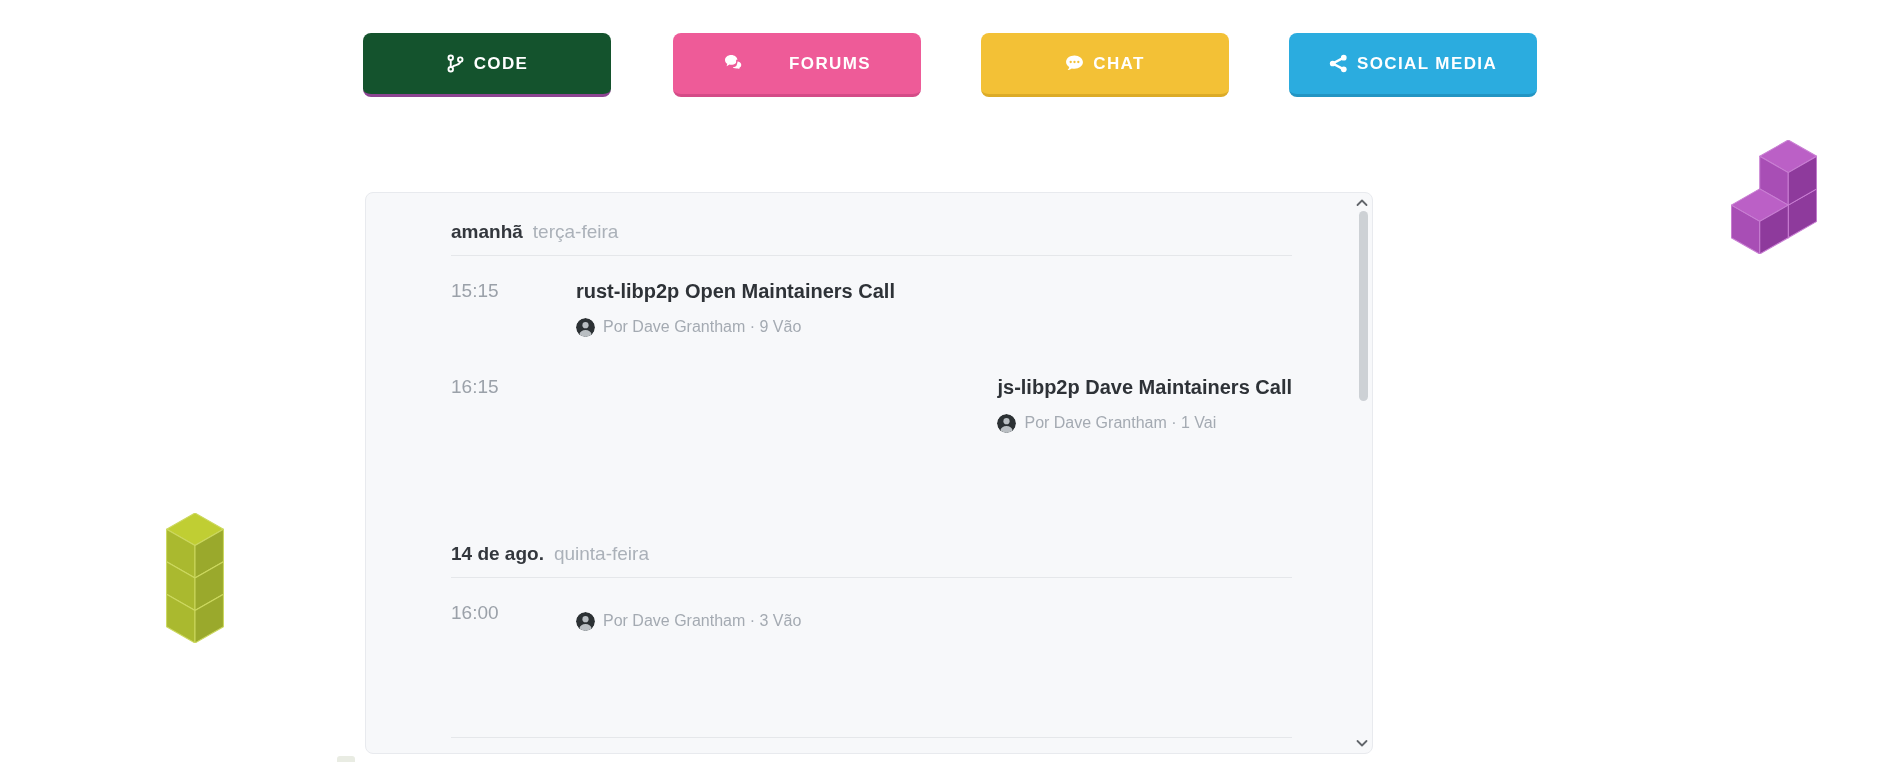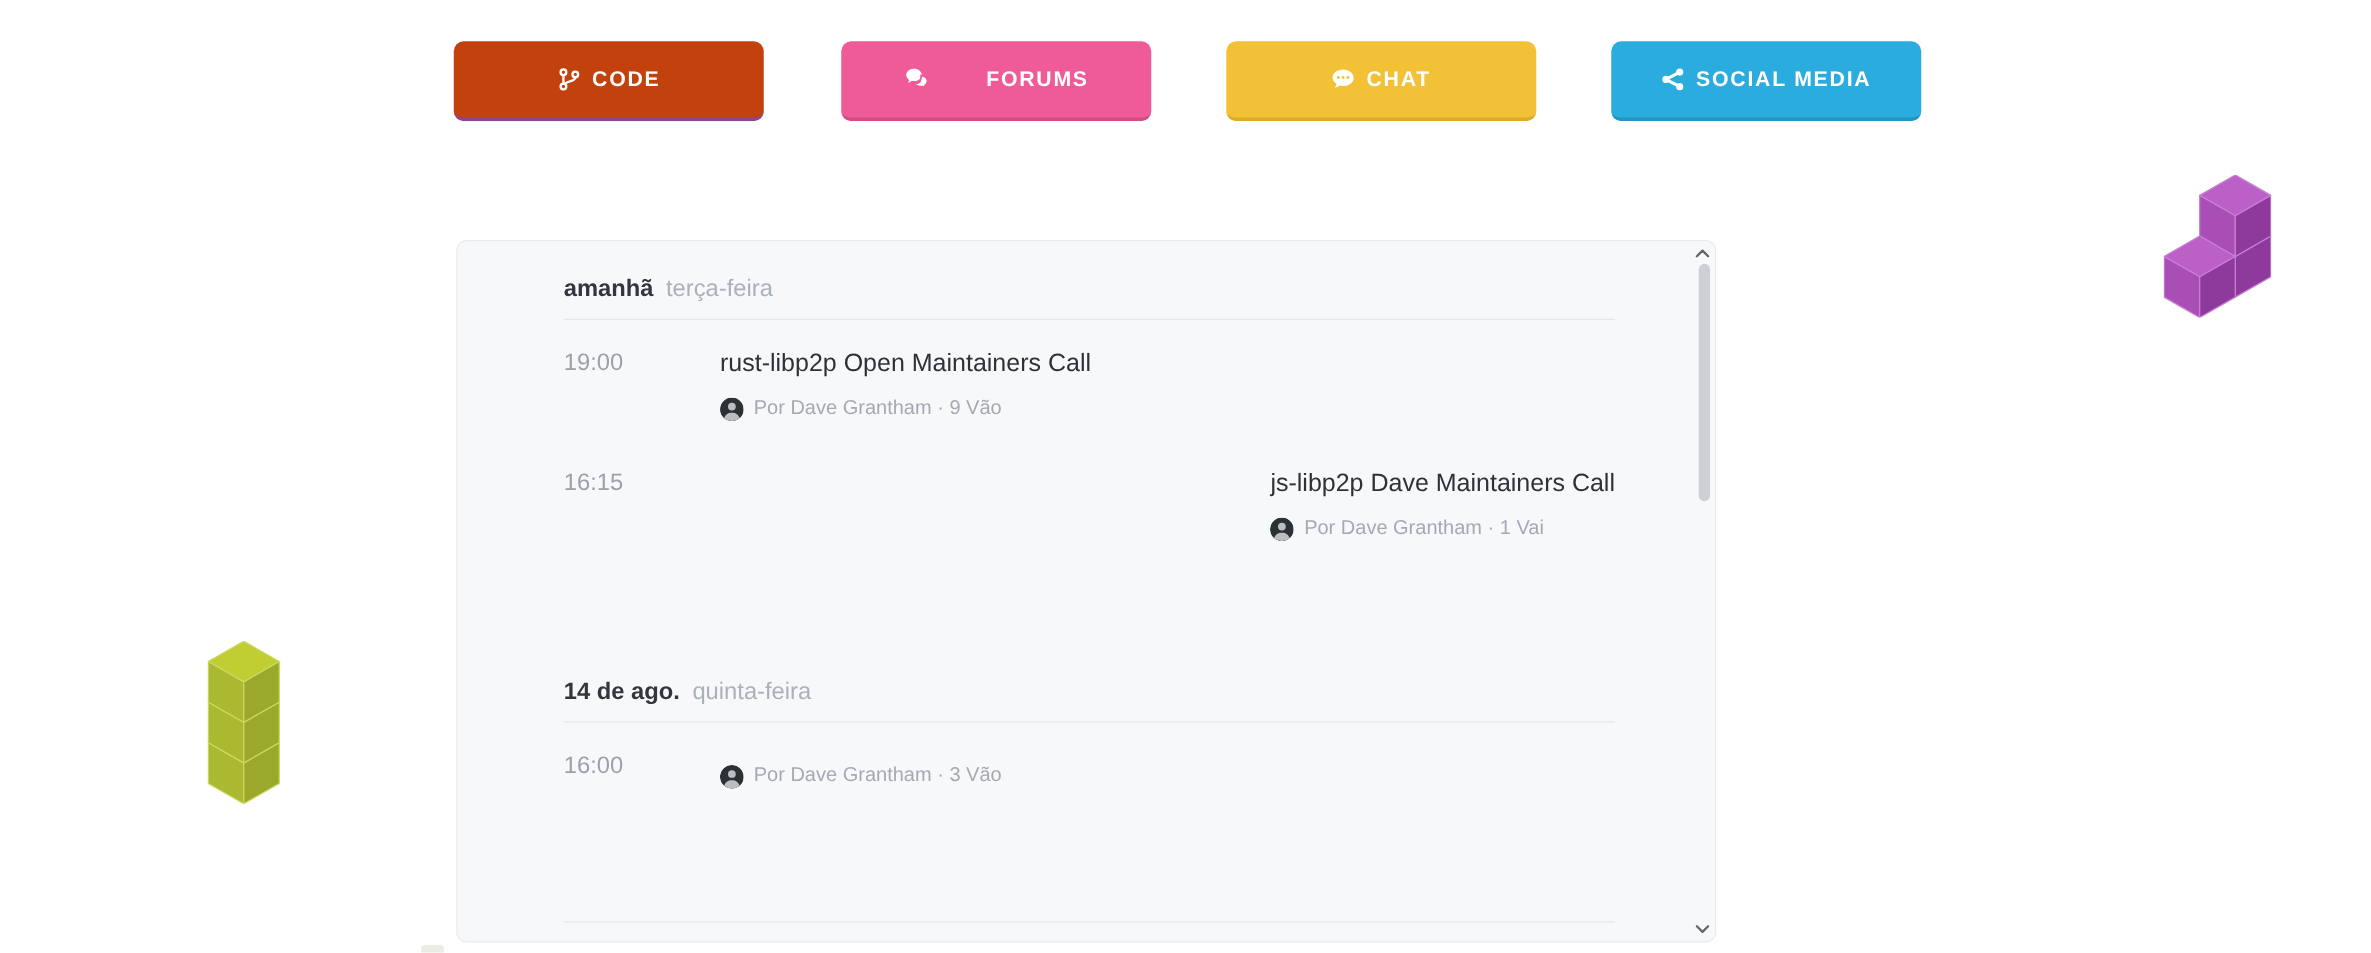--- a/index.html
+++ b/index.html
@@ -24,42 +24,42 @@
   }
   .cal-content{padding:24px 80px 0 85px;}
   .day-group + .day-group{margin-top:106px;}
   .day-header{font-size:19px;line-height:30px;}
   .day-date{color:#33373d;font-weight:700;margin-right:10px;}
   .day-weekday{color:#abb1b9;}
   .sep{border:none;border-top:1px solid #e5e7ea;margin:8px 0 0 0;}
   .event{display:flex;margin-top:21px;}
   .event + .event{margin-top:36px;justify-content:space-between;}
   .event-time{width:125px;flex-shrink:0;color:#9ba1a9;font-size:19px;line-height:28px;}
-  .event-title{font-size:20px;line-height:28px;color:#2e3237;font-weight:400;cursor:pointer;}
+  .event-title{font-size:20px;line-height:28px;color:#2e3237;font-weight:700;cursor:pointer;}
   .event-byline{display:flex;align-items:center;margin-top:12px;height:20px;
     color:#a4aab2;font-size:16px;}
   .avatar{width:19px;height:19px;border-radius:50%;margin-right:8px;display:inline-flex;overflow:hidden;}
   
   .sb-btn{position:absolute;right:3px;width:14px;height:12px;display:flex;
     align-items:center;justify-content:center;cursor:pointer;background:transparent;border:none;padding:0;}
   .sb-up{top:4px;}
   .sb-down{bottom:4px;}
   .sb-thumb{position:absolute;top:18px;right:4px;width:9px;height:190px;
     background:#cdd1d5;border-radius:5px;cursor:grab;}
   
   .deco{position:absolute;}
   .deco-purple{left:1731px;top:140px;}
   .deco-green{left:166px;top:513px;}
   .deco-sliver{left:337px;top:756px;width:18px;height:10px;background:#e9ece3;border-radius:3px;}
 </style>
 </head>
 <body>
 
 <div id="nav-row">
-  <button class="btn" style="left: 363px; background: #c2410c; border-bottom: 3px solid rgb(141, 68, 146);">
+  <button class="btn" style="left: 363px; background: #14532d; border-bottom: 3px solid rgb(141, 68, 146);">
     <span class="icon">
         <svg width="19" height="19" viewBox="0 0 16 16" fill="none" stroke="#fff" stroke-width="1.6">
           <circle cx="4" cy="3.2" r="1.9"></circle>
           <circle cx="4" cy="12.8" r="1.9"></circle>
           <circle cx="12" cy="4.7" r="1.9"></circle>
           <path d="M4 5.1v5.8M12 6.6c0 2.9-4.6 2.4-6.4 4" stroke-linecap="round"></path>
         </svg>
       </span>
     <span class="label">CODE</span>
   </button>
@@ -101,21 +101,21 @@
 
 <div class="widget">
   <div class="cal-content" id="cal-content">
   <div class="day-group">
     <div class="day-header">
       <span class="day-date">amanhã</span><span class="day-weekday">terça-feira</span>
     </div>
     <hr class="sep">
     <div class="events">
   <div class="event">
-    <div class="event-time">19:00</div>
+    <div class="event-time">15:15</div>
     <div class="event-main">
       <div class="event-title">rust-libp2p Open Maintainers Call</div>
       <div class="event-byline">
         <span class="avatar">
           <svg width="19" height="19" viewBox="0 0 19 19">
                     <circle cx="9.5" cy="9.5" r="9.5" fill="#2c3134"></circle>
                     <circle cx="9.5" cy="7.2" r="3.1" fill="#b9bec2"></circle>
                     <path d="M3.3 16.6c.7-3 3.1-4.5 6.2-4.5s5.5 1.5 6.2 4.5a9.5 9.5 0 0 1-12.4 0z" fill="#b9bec2"></path>
                   </svg>
         </span>

